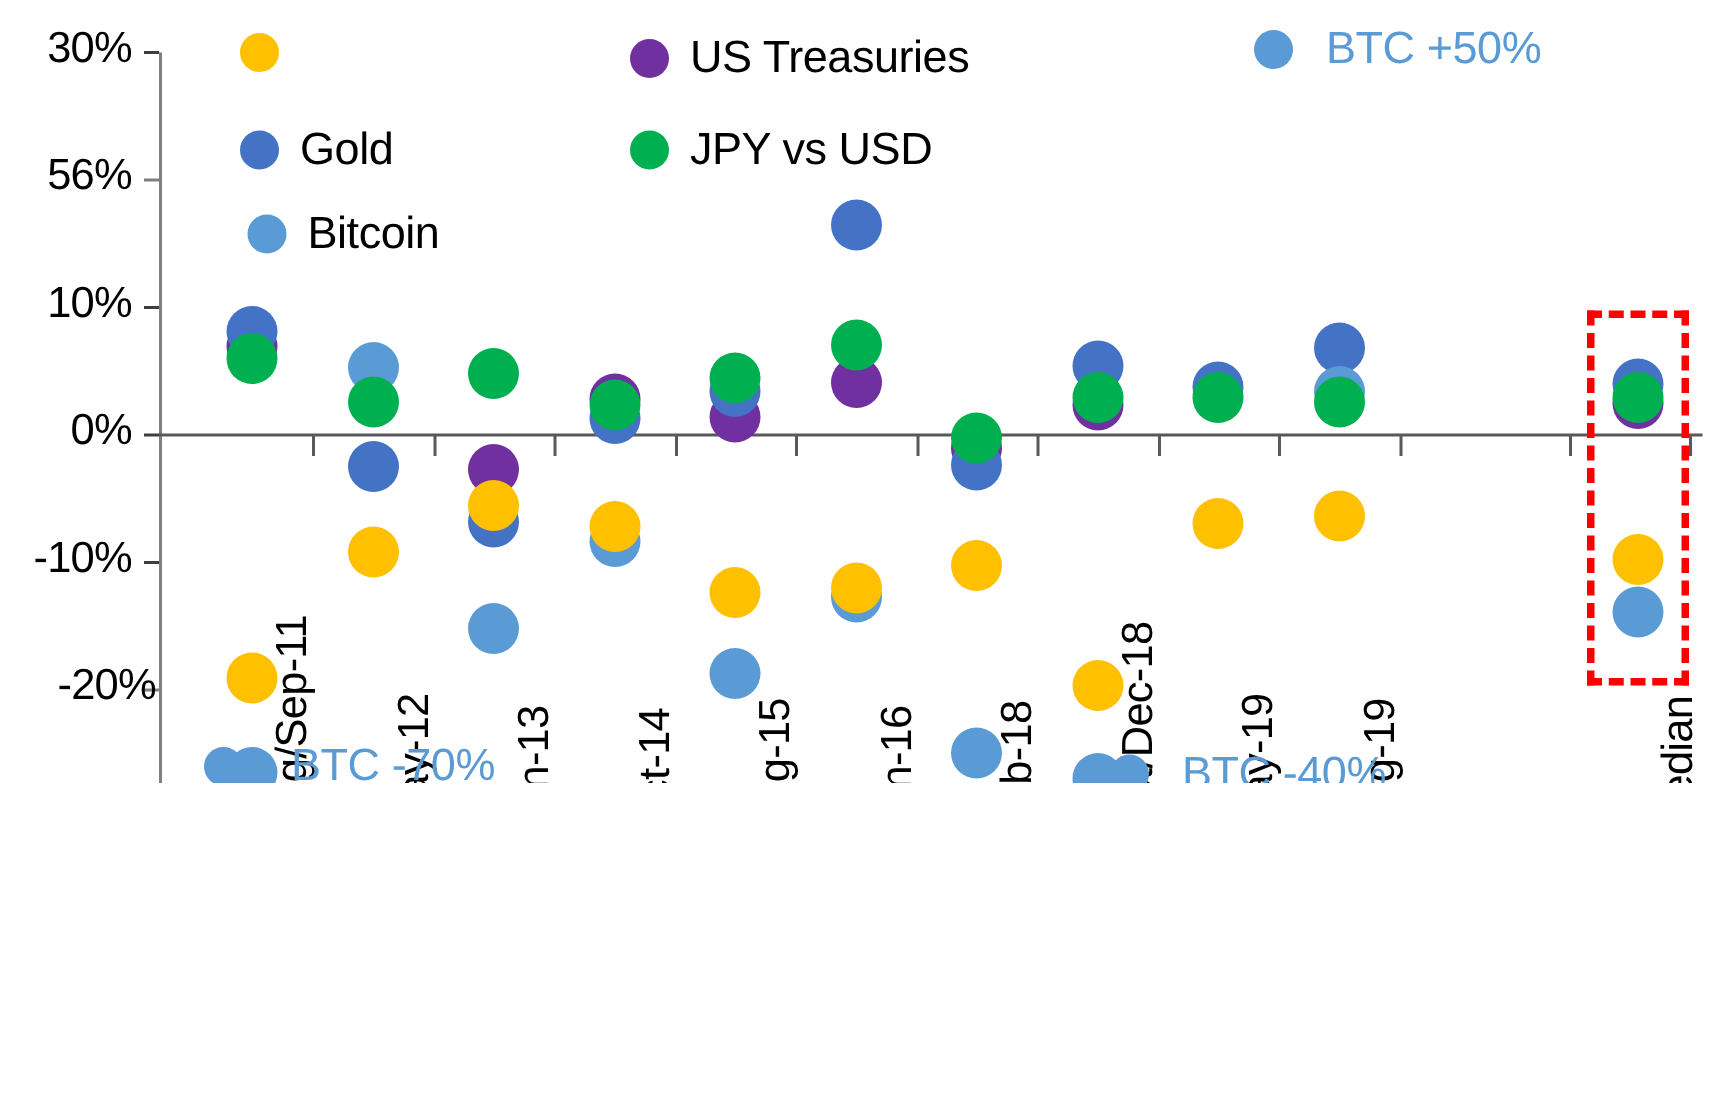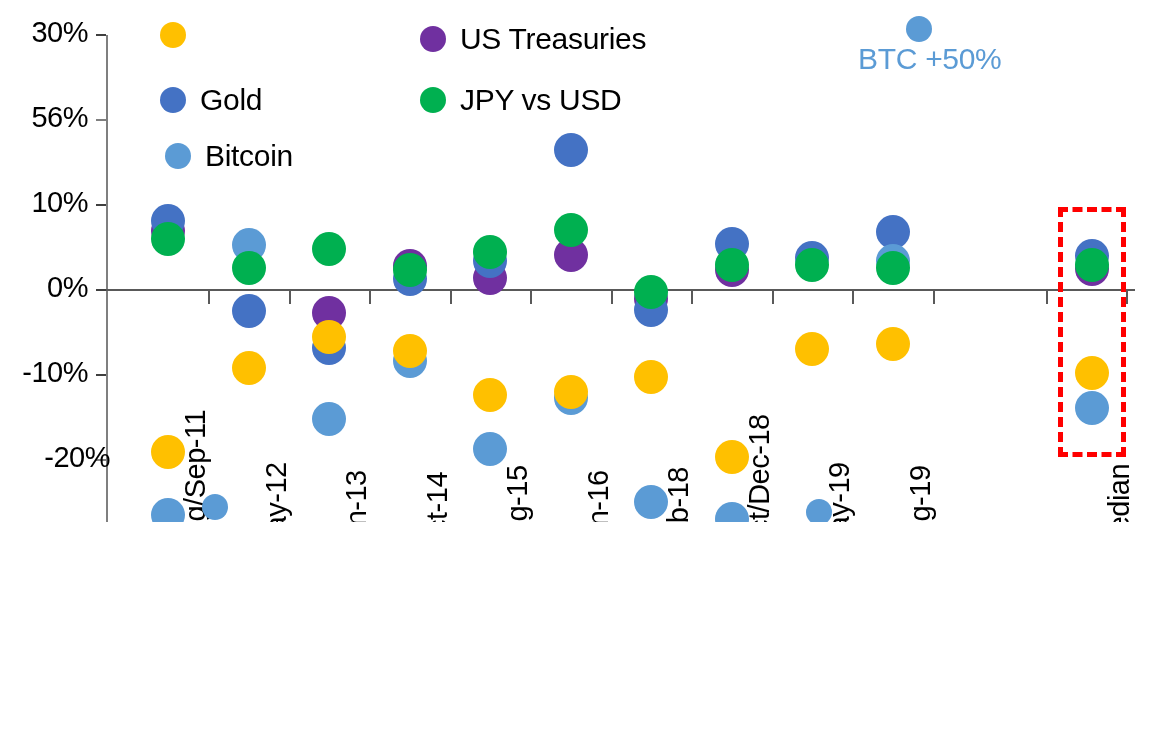--- a/index.html
+++ b/index.html
@@ -85,21 +85,20 @@
     margin-left: 14px;
     letter-spacing: -0.3px;
     font-family: "Liberation Sans", sans-serif;
   }
   
   .annotation {
     position: absolute;
     display: flex;
     align-items: center;
     white-space: nowrap;
-    flex-direction: column;
   }
   .annotation .legend-text {
     font-weight: normal;
   }
   
   .highlight-box {
     position: absolute;
     border: 5px dashed #ff0000;
     box-sizing: border-box;
     background: transparent;
@@ -117,21 +116,21 @@
       <div class="y-label" style="left: 0px; width: 88px; top: 16px;">30%</div>
       <div class="tick-mark minor" style="left: 96px; top: 119px;"></div>
       <div class="y-label" style="left: 0px; width: 88px; top: 101px;">56%</div>
       <div class="tick-mark" style="left: 96px; top: 204px;"></div>
       <div class="y-label" style="left: 0px; width: 88px; top: 186px;">10%</div>
       <div class="tick-mark" style="left: 96px; top: 289px;"></div>
       <div class="y-label" style="left: 0px; width: 88px; top: 271px;">0%</div>
       <div class="tick-mark" style="left: 96px; top: 374px;"></div>
       <div class="y-label" style="left: 0px; width: 88px; top: 356px;">-10%</div>
       <div class="tick-mark minor" style="left: 96px; top: 459px;"></div>
-      <div class="y-label" style="left: 0px; width: 88px; top: 441px; padding-left: 22px;">-20%</div>
+      <div class="y-label" style="left: 16px; width: 88px; top: 441px;">-20%</div>
       <div class="tick-mark" style="left: 96px; top: 544px;"></div>
       <div class="y-label" style="left: 0px; width: 88px; top: 526px;">-30%</div>
       <div class="x-tick" style="left: 208.25px; top: 290px;"></div>
       <div class="x-tick" style="left: 288.75px; top: 290px;"></div>
       <div class="x-tick" style="left: 369.25px; top: 290px;"></div>
       <div class="x-tick" style="left: 449.75px; top: 290px;"></div>
       <div class="x-tick" style="left: 530.25px; top: 290px;"></div>
       <div class="x-tick" style="left: 610.75px; top: 290px;"></div>
       <div class="x-tick" style="left: 691.25px; top: 290px;"></div>
       <div class="x-tick" style="left: 771.75px; top: 290px;"></div>

